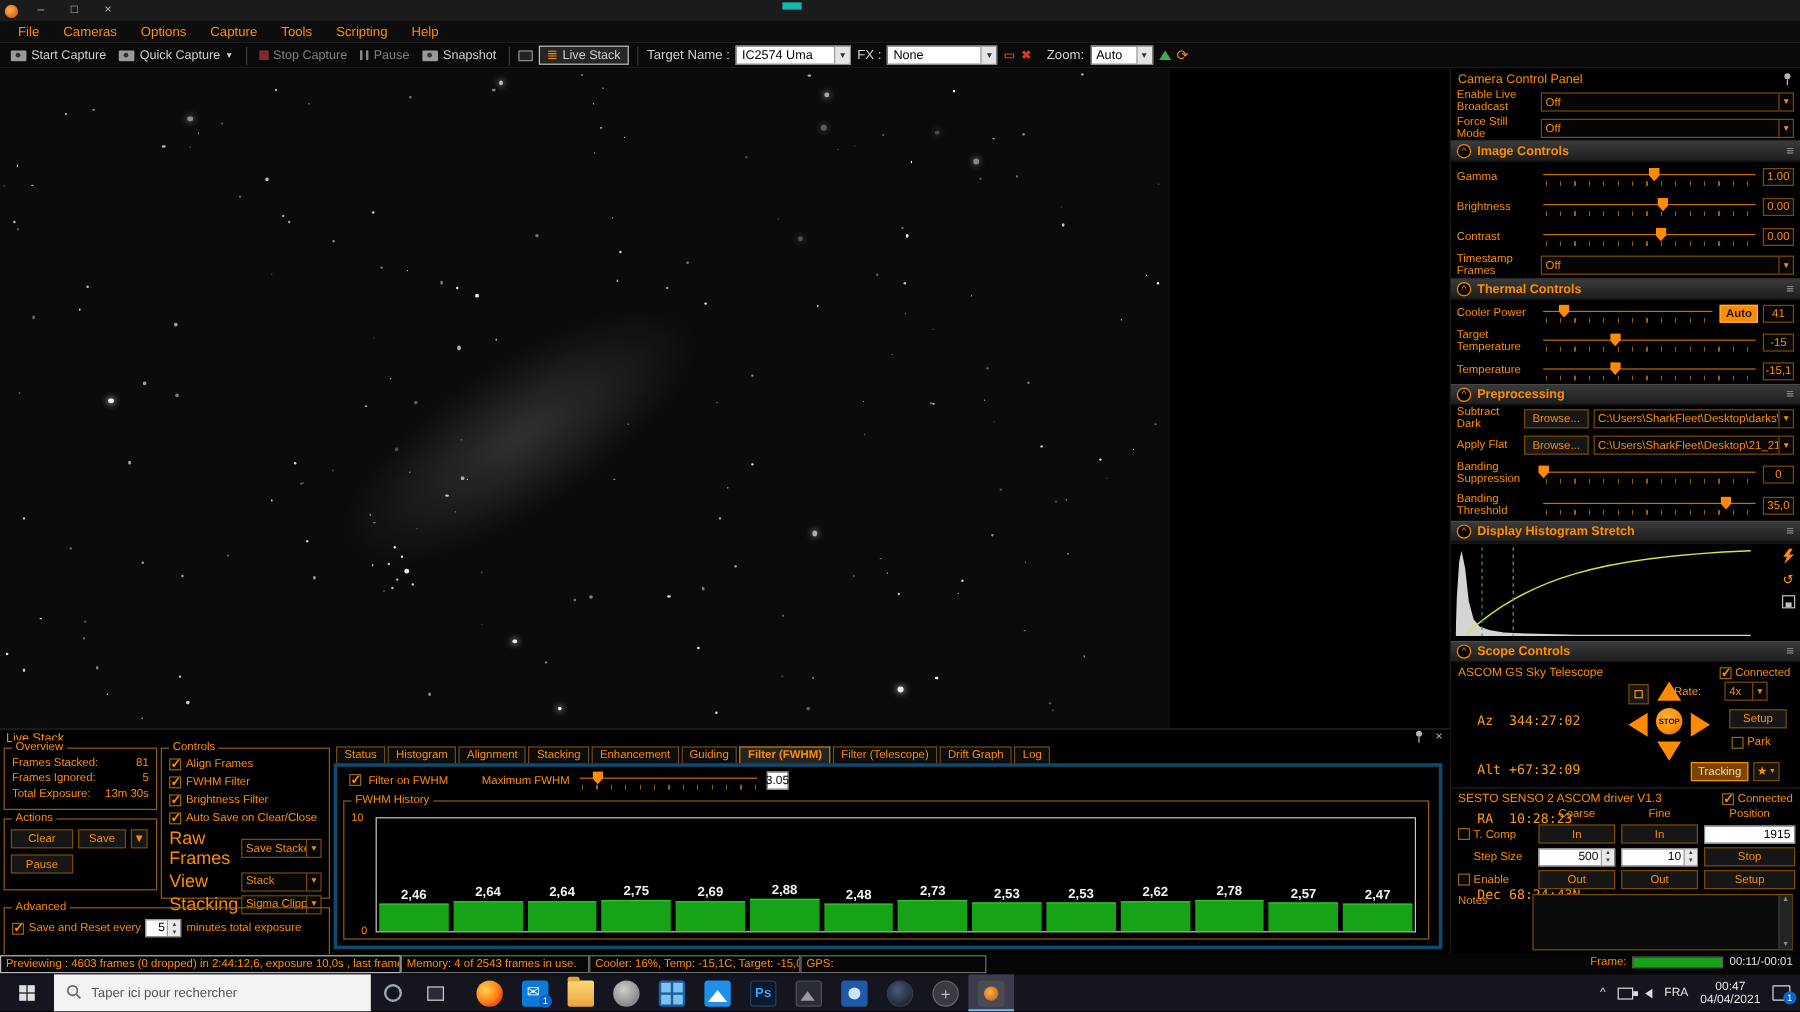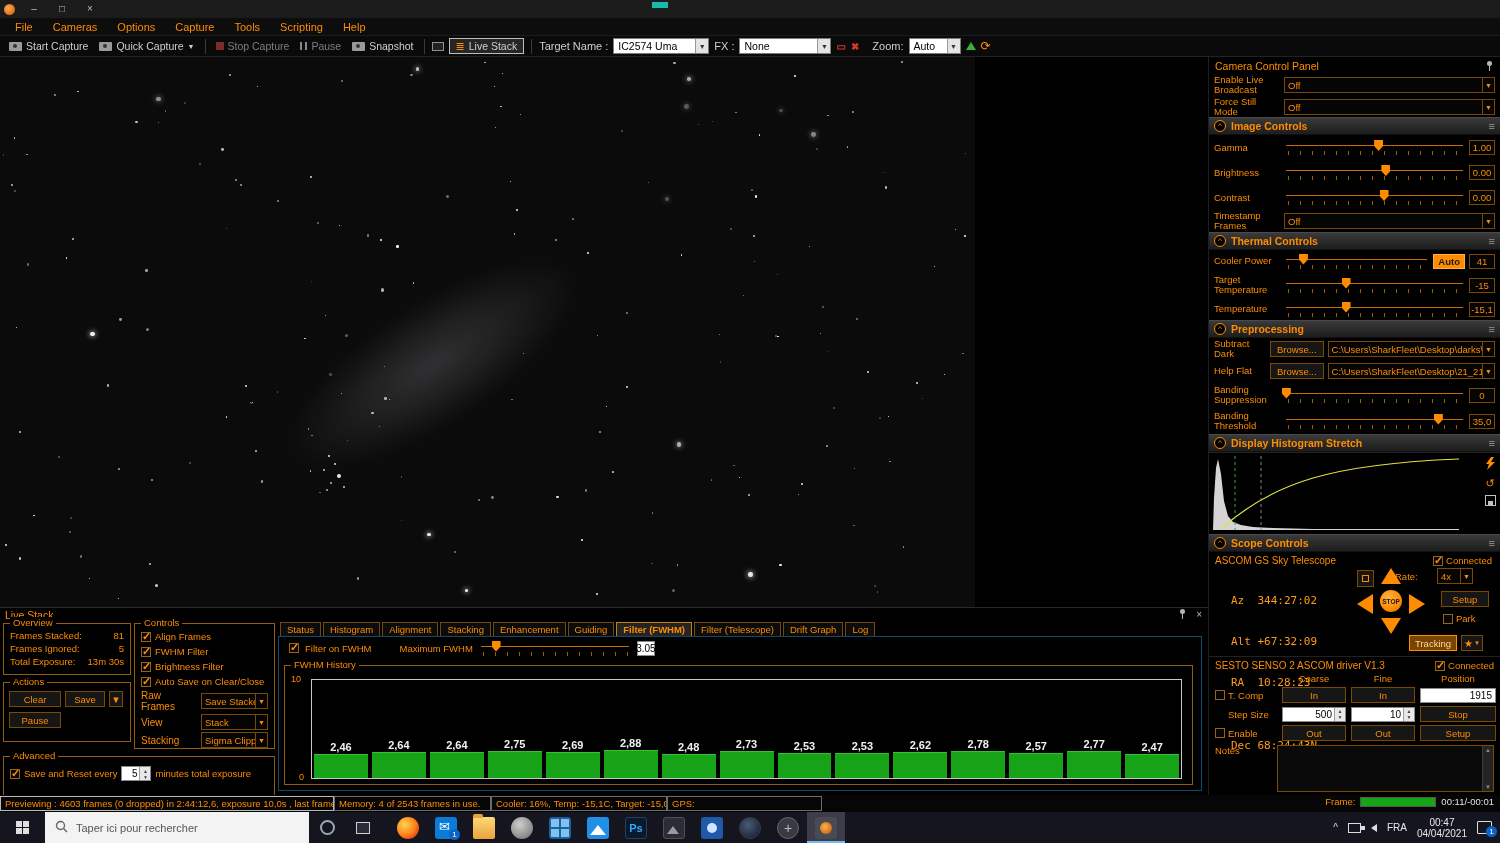--- a/index.html
+++ b/index.html
@@ -111,29 +111,29 @@
 
   
   .bottom-panel{position:absolute;left:0;top:607px;width:1208px;height:188px;background:#000;border-top:1px solid #2a2a2a}
   .ls-title{position:absolute;left:5px;top:1px;color:#ff8c00;font-size:10.5px}
   .ls-icons{position:absolute;right:6px;top:1px;display:flex;gap:8px;align-items:center;color:#bbb}
   .grp{position:absolute;border:1px solid #915d12}
   .grp .gt{position:absolute;top:-7px;left:6px;background:#000;padding:0 3px;color:#ff8c00;font-size:9.5px}
   .ov-row{display:flex;justify-content:space-between;padding:1px 6px;color:#ff8c00;font-size:9.5px}
   .cb-row{display:flex;align-items:center;gap:4px;padding:2px 6px;color:#ff8c00;font-size:9.5px}
   .ctl-row{display:flex;align-items:center;gap:4px;padding:1px 6px}
-  .ctl-row .l{color:#ff8c00;font-size:10px;width:56px;flex:none}
+  .ctl-row .l{color:#ff8c00;font-size:15px;width:56px;flex:none}
   .adv-row{display:flex;align-items:center;gap:4px;padding:4px 6px;color:#ff8c00;font-size:9.5px}
 
   
   .tabs-region{position:absolute;left:278px;top:14px;right:6px;bottom:4px}
   .tab-bar{display:flex;gap:2px;height:14px;padding-left:2px}
   .tab{padding:0 6px;border:1px solid #6e4a12;border-bottom:none;color:#ff8c00;font-size:9.5px;background:#0c0c0c;line-height:13px}
   .tab.active{background:#242424;border-color:#c87e10;font-weight:bold}
-  .tab-content{position:absolute;left:0;top:14px;right:0;bottom:0;border:1px solid #0c4a6e}
+  .tab-content{position:absolute;left:0;top:14px;right:0;bottom:0;border:3px solid #0c4a6e}
   .filter-row{display:flex;align-items:center;gap:6px;height:22px;padding-left:10px;color:#ff8c00;font-size:9.5px}
   .fwhm-slider{flex:none;width:152px}
   .fwhm-grp{left:5px;top:28px;right:8px;bottom:5px}
   .ytick{position:absolute;color:#ff8c00;font-size:9px}
   .chart{position:absolute;left:26px;top:13px;right:10px;bottom:5px;border:1px solid #c8c8c8;background:#000;display:flex;align-items:stretch}
   .bar-slot{flex:1;display:flex;flex-direction:column;justify-content:flex-end;align-items:center;padding:0 2px}
   .bar-label{color:#f0f0f0;font-size:11px;font-weight:bold;margin-bottom:1px}
   .bar{width:100%;border-top:1px solid #35c035}
 
   
@@ -551,21 +551,21 @@
   </div>
   <div class="prow" style="height:22px">
     <span class="plabel" style="width:52px">Subtract Dark</span>
     <span class="btn">Browse...</span>
     <div class="combo">
       <span class="cv">C:\Users\SharkFleet\Desktop\darks\...</span>
         <span class="ca">▼</span>
     </div>
   </div>
   <div class="prow" style="height:22px">
-    <span class="plabel" style="width:52px">Help Flat</span>
+    <span class="plabel" style="width:52px">Apply Flat</span>
     <span class="btn">Browse...</span>
     <div class="combo">
       <span class="cv">C:\Users\SharkFleet\Desktop\21_21...</span>
         <span class="ca">▼</span>
     </div>
   </div>
   <div class="prow" style="height:26px">
     <span class="plabel">Banding Suppression</span>
     <div class="slider">
       <div class="track"></div>
@@ -880,24 +880,20 @@
             </div>
             <div class="bar-slot">
               <div class="bar-label">2,78</div>
               <div class="bar" style="height: 27.8%; background: rgb(23, 163, 23);"></div>
             </div>
             <div class="bar-slot">
               <div class="bar-label">2,57</div>
               <div class="bar" style="height: 25.7%; background: rgb(23, 163, 23);"></div>
             </div>
             <div class="bar-slot">
-              <div class="bar-label">2,77</div>
-              <div class="bar" style="height: 27.7%; background: rgb(23, 163, 23);"></div>
-            </div>
-            <div class="bar-slot">
               <div class="bar-label">2,47</div>
               <div class="bar" style="height: 24.7%; background: rgb(23, 163, 23);"></div>
             </div>
           </div>
       </div>
     </div>
   </div>
 </div>
 
 <div class="statusbar">

